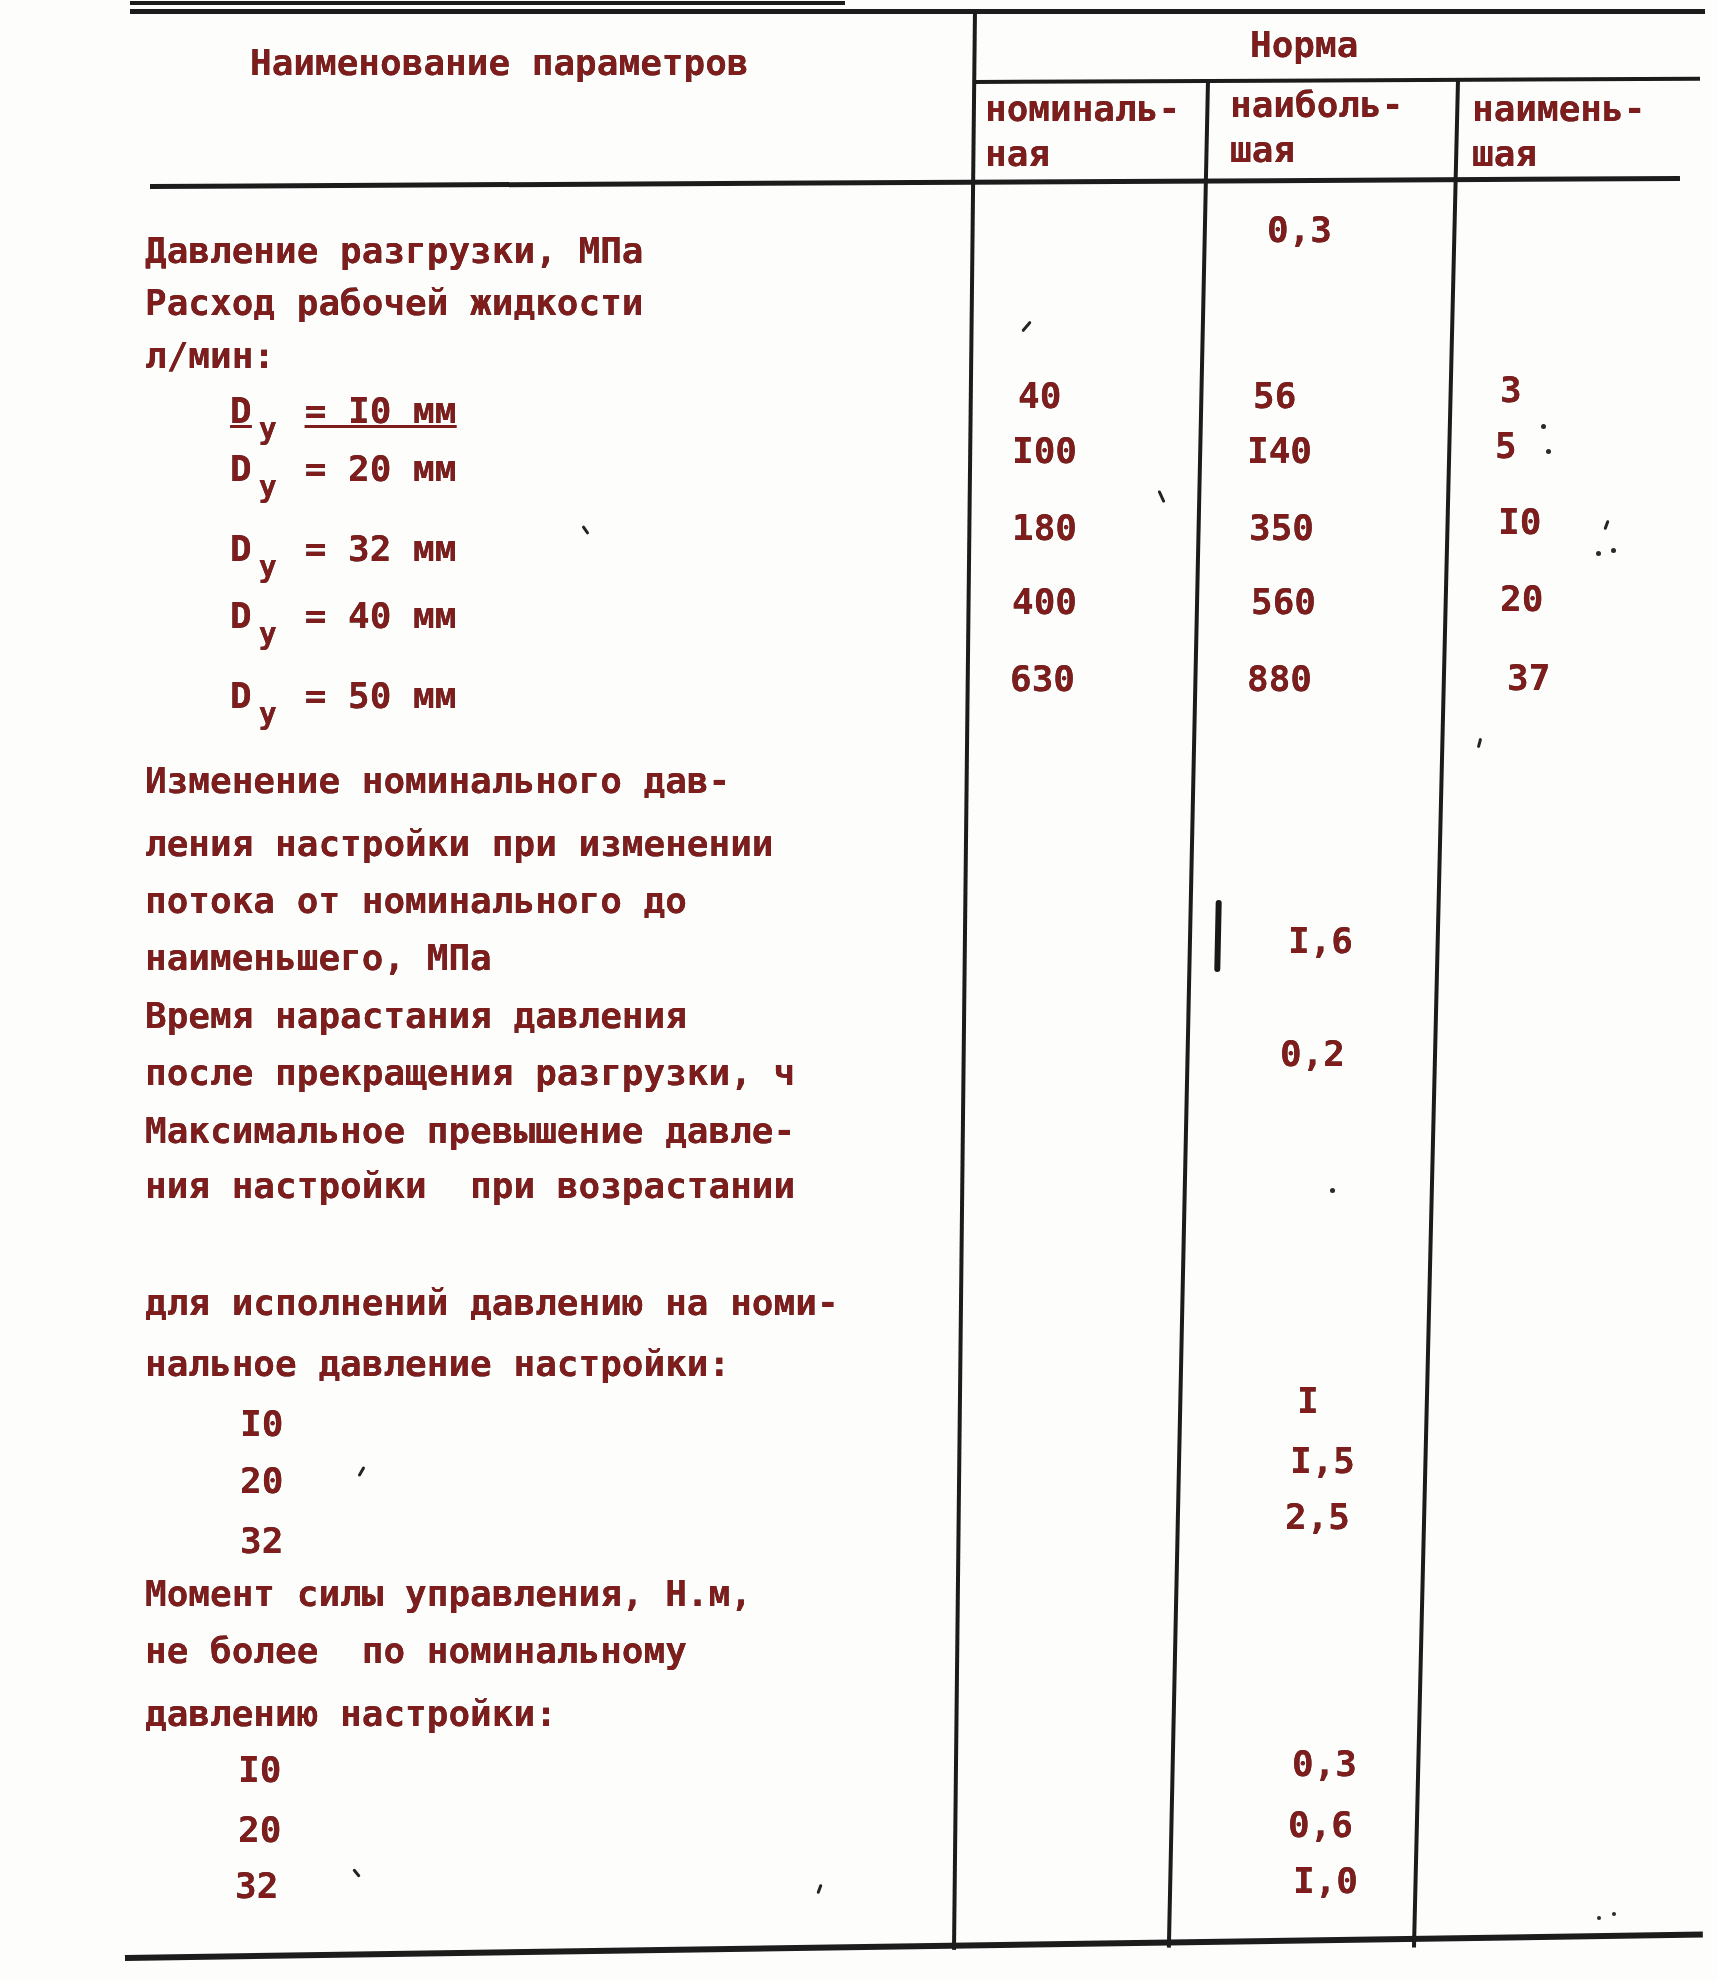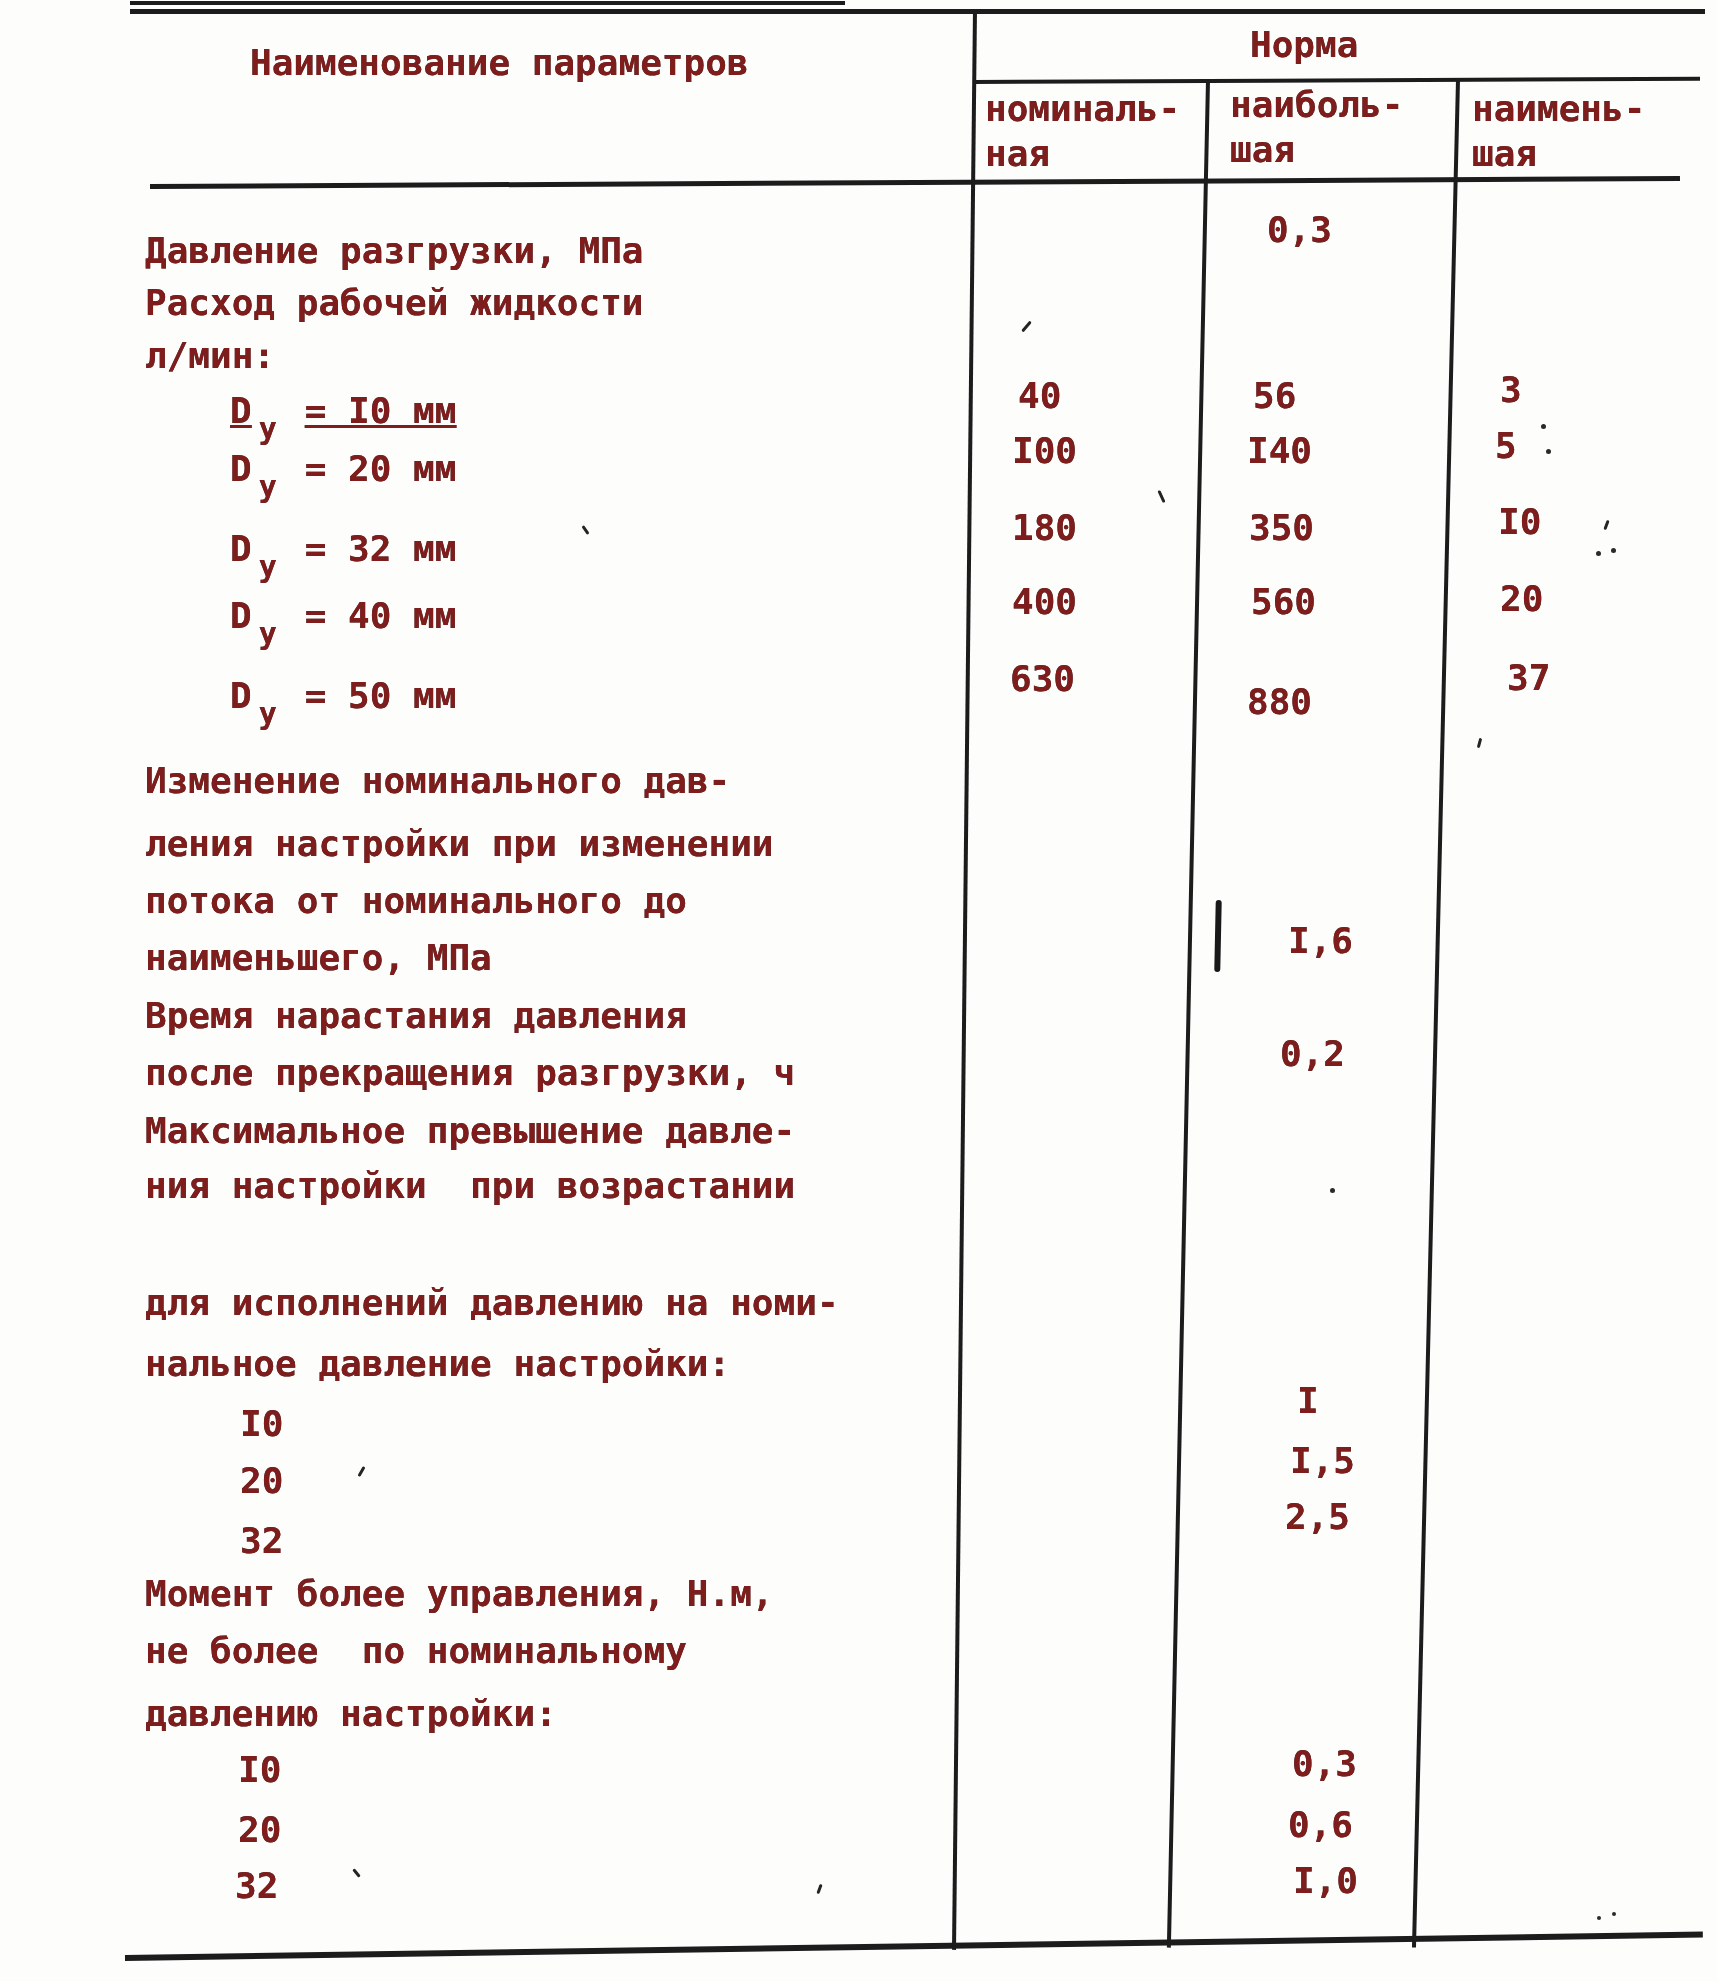--- a/index.html
+++ b/index.html
@@ -89,21 +89,21 @@
   <div class="t" style="left:1249px;top:505px;">350</div>
   <div class="t" style="left:1498px;top:499px;">I0</div>
 
   <div class="t" style="left:230px;top:593px;"><span>D</span><span class="dsub">у</span><span class="deq">= 40 мм</span></div>
   <div class="t" style="left:1012px;top:579px;">400</div>
   <div class="t" style="left:1251px;top:579px;">560</div>
   <div class="t" style="left:1500px;top:576px;">20</div>
 
   <div class="t" style="left:230px;top:673px;"><span>D</span><span class="dsub">у</span><span class="deq">= 50 мм</span></div>
   <div class="t" style="left:1010px;top:656px;">630</div>
-  <div class="t" style="left:1247px;top:656px;margin-top:23px;">880</div>
+  <div class="t" style="left:1247px;top:656px;">880</div>
   <div class="t" style="left:1507px;top:655px;">37</div>
 
   <div class="t" style="left:145px;top:758px;">Изменение номинального дав-</div>
   <div class="t" style="left:145px;top:821px;">ления настройки при изменении</div>
   <div class="t" style="left:145px;top:878px;">потока от номинального до</div>
   <div class="t" style="left:145px;top:935px;">наименьшего, МПа</div>
   <div class="t" style="left:1288px;top:918px;">I,6</div>
 
   <div class="t" style="left:145px;top:993px;">Время нарастания давления</div>
   <div class="t" style="left:145px;top:1050px;">после прекращения разгрузки, ч</div>
@@ -115,21 +115,21 @@
   <div class="t" style="left:145px;top:1280px;">для исполнений давлению на номи-</div>
   <div class="t" style="left:145px;top:1341px;">нальное давление настройки:</div>
 
   <div class="t" style="left:240px;top:1401px;">I0</div>
   <div class="t" style="left:1297px;top:1378px;">I</div>
   <div class="t" style="left:240px;top:1458px;">20</div>
   <div class="t" style="left:1290px;top:1438px;">I,5</div>
   <div class="t" style="left:240px;top:1518px;">32</div>
   <div class="t" style="left:1285px;top:1494px;">2,5</div>
 
-  <div class="t" style="left:145px;top:1571px;">Момент более управления, Н.м,</div>
+  <div class="t" style="left:145px;top:1571px;">Момент силы управления, Н.м,</div>
   <div class="t" style="left:145px;top:1628px;">не более  по номинальному</div>
   <div class="t" style="left:145px;top:1691px;">давлению настройки:</div>
 
   <div class="t" style="left:238px;top:1747px;">I0</div>
   <div class="t" style="left:1292px;top:1741px;">0,3</div>
   <div class="t" style="left:238px;top:1807px;">20</div>
   <div class="t" style="left:1288px;top:1802px;">0,6</div>
   <div class="t" style="left:235px;top:1863px;">32</div>
   <div class="t" style="left:1293px;top:1858px;">I,0</div>
 

